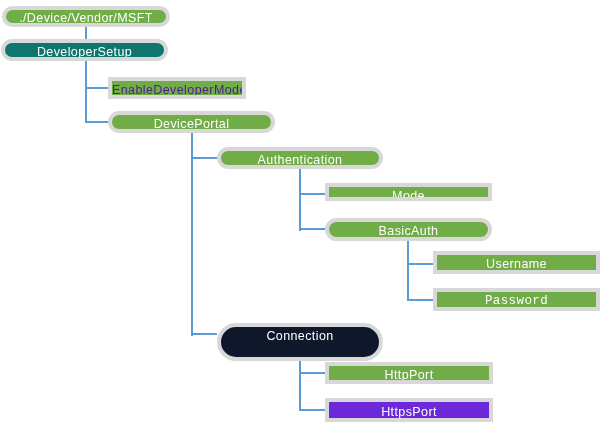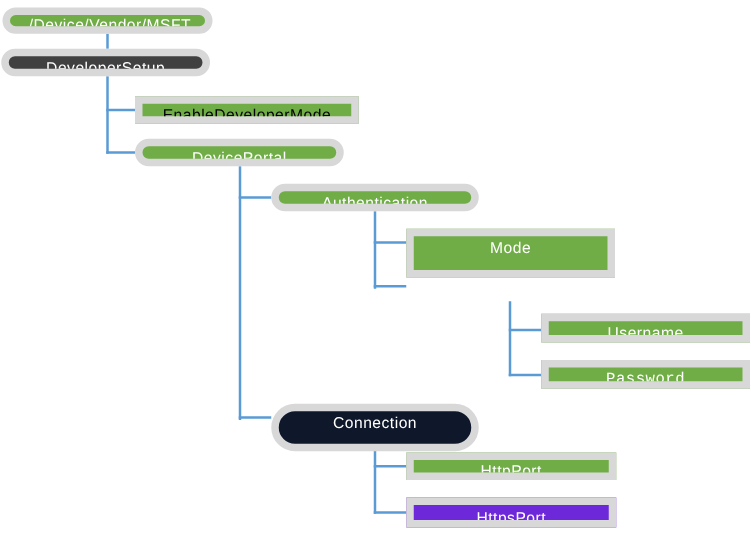--- a/index.html
+++ b/index.html
@@ -10,21 +10,21 @@
   .stage {
     position: relative;
     width: 601px;
     height: 428px;
     overflow: hidden;
     font-family: "Liberation Sans", sans-serif;
   }
   .node {
     position: absolute;
     box-sizing: border-box;
-    border: 6px solid #be185d;
+    border: 4px solid #be185d;
     text-align: center;
     font-size: 12.5px;
     letter-spacing: 0.4px;
     white-space: nowrap;
     overflow: hidden;
     color: #ffffff;
   }
   .node.pill {
     border-radius: 999px;
   }
@@ -49,23 +49,24 @@
     <div class="connector" style="left: 299px; top: 169px; width: 2px; height: 62px; background: rgb(91, 155, 213);"></div>
     <div class="connector" style="left: 299px; top: 193px; width: 26px; height: 2px; background: rgb(91, 155, 213);"></div>
     <div class="connector" style="left: 299px; top: 228px; width: 26px; height: 2px; background: rgb(91, 155, 213);"></div>
     <div class="connector" style="left: 407px; top: 241px; width: 2px; height: 60px; background: rgb(91, 155, 213);"></div>
     <div class="connector" style="left: 407px; top: 263px; width: 26px; height: 2px; background: rgb(91, 155, 213);"></div>
     <div class="connector" style="left: 407px; top: 299px; width: 26px; height: 2px; background: rgb(91, 155, 213);"></div>
     <div class="connector" style="left: 299px; top: 346px; width: 2px; height: 65px; background: rgb(91, 155, 213);"></div>
     <div class="connector" style="left: 299px; top: 372px; width: 26px; height: 2px; background: rgb(91, 155, 213);"></div>
     <div class="connector" style="left: 299px; top: 409px; width: 26px; height: 2px; background: rgb(91, 155, 213);"></div>
     <div class="node pill" style="left: 2px; top: 6px; width: 168px; height: 21px; line-height: 17px; background: rgb(112, 173, 71); border-color: rgb(216, 216, 216); color: rgb(255, 255, 255);">./Device/Vendor/MSFT</div>
-    <div class="node pill" style="left: 1px; top: 39px; width: 167px; height: 22px; line-height: 18px; background: #404040; border-color: rgb(216, 216, 216); color: rgb(255, 255, 255);">DeveloperSetup</div>
-    <div class="node rect" style="left: 108px; top: 77px; width: 179px; height: 22px; line-height: 18px; background: rgb(112, 173, 71); border-color: rgb(216, 216, 216); color: #000000;">EnableDeveloperMode</div>
+    <div class="node pill" style="left: 1px; top: 39px; width: 167px; height: 22px; line-height: 18px; background: #0f766e; border-color: rgb(216, 216, 216); color: rgb(255, 255, 255);">DeveloperSetup</div>
+    <div class="node rect" style="left: 108px; top: 77px; width: 138px; height: 22px; line-height: 18px; background: rgb(112, 173, 71); border-color: rgb(216, 216, 216); color: #4c1d95;">EnableDeveloperMode</div>
     <div class="node pill" style="left: 217px; top: 147px; width: 166px; height: 22px; line-height: 18px; background: rgb(112, 173, 71); border-color: rgb(216, 216, 216); color: rgb(255, 255, 255);">Authentication</div>
     <div class="node pill" style="left: 108px; top: 111px; width: 167px; height: 22px; line-height: 18px; background: rgb(112, 173, 71); border-color: rgb(216, 216, 216); color: rgb(255, 255, 255);">DevicePortal</div>
-    <div class="node rect" style="left: 325px; top: 183px; width: 167px; height: 39px; line-height: 19px; background: rgb(112, 173, 71); border-color: rgb(216, 216, 216); color: rgb(255, 255, 255);">Mode</div>
+    <div class="node rect" style="left: 325px; top: 183px; width: 167px; height: 18px; line-height: 19px; background: rgb(112, 173, 71); border-color: rgb(216, 216, 216); color: rgb(255, 255, 255);">Mode</div>
+    <div class="node pill" style="left: 325px; top: 218px; width: 167px; height: 23px; line-height: 19px; background: rgb(112, 173, 71); border-color: rgb(216, 216, 216); color: rgb(255, 255, 255);">BasicAuth</div>
     <div class="node rect" style="left: 433px; top: 251px; width: 167px; height: 23px; line-height: 19px; background: rgb(112, 173, 71); border-color: rgb(216, 216, 216); color: rgb(255, 255, 255);">Username</div>
     <div class="node rect" style="left: 433px; top: 288px; width: 167px; height: 23px; line-height: 19px; background: rgb(112, 173, 71); border-color: rgb(216, 216, 216); color: rgb(255, 255, 255); font-family: Liberation Mono, monospace;">Password</div>
     <div class="node pill" style="left: 217px; top: 323px; width: 166px; height: 38px; line-height: 19px; background: #0f172a; border-color: rgb(216, 216, 216); color: rgb(255, 255, 255);">Connection</div>
     <div class="node rect" style="left: 325px; top: 362px; width: 168px; height: 22px; line-height: 19px; background: rgb(112, 173, 71); border-color: rgb(216, 216, 216); color: rgb(255, 255, 255);">HttpPort</div>
     <div class="node rect" style="left: 325px; top: 398px; width: 168px; height: 24px; line-height: 20px; background: #6d28d9; border-color: rgb(216, 216, 216); color: rgb(255, 255, 255);">HttpsPort</div>
   </div>
 
 </body></html>

